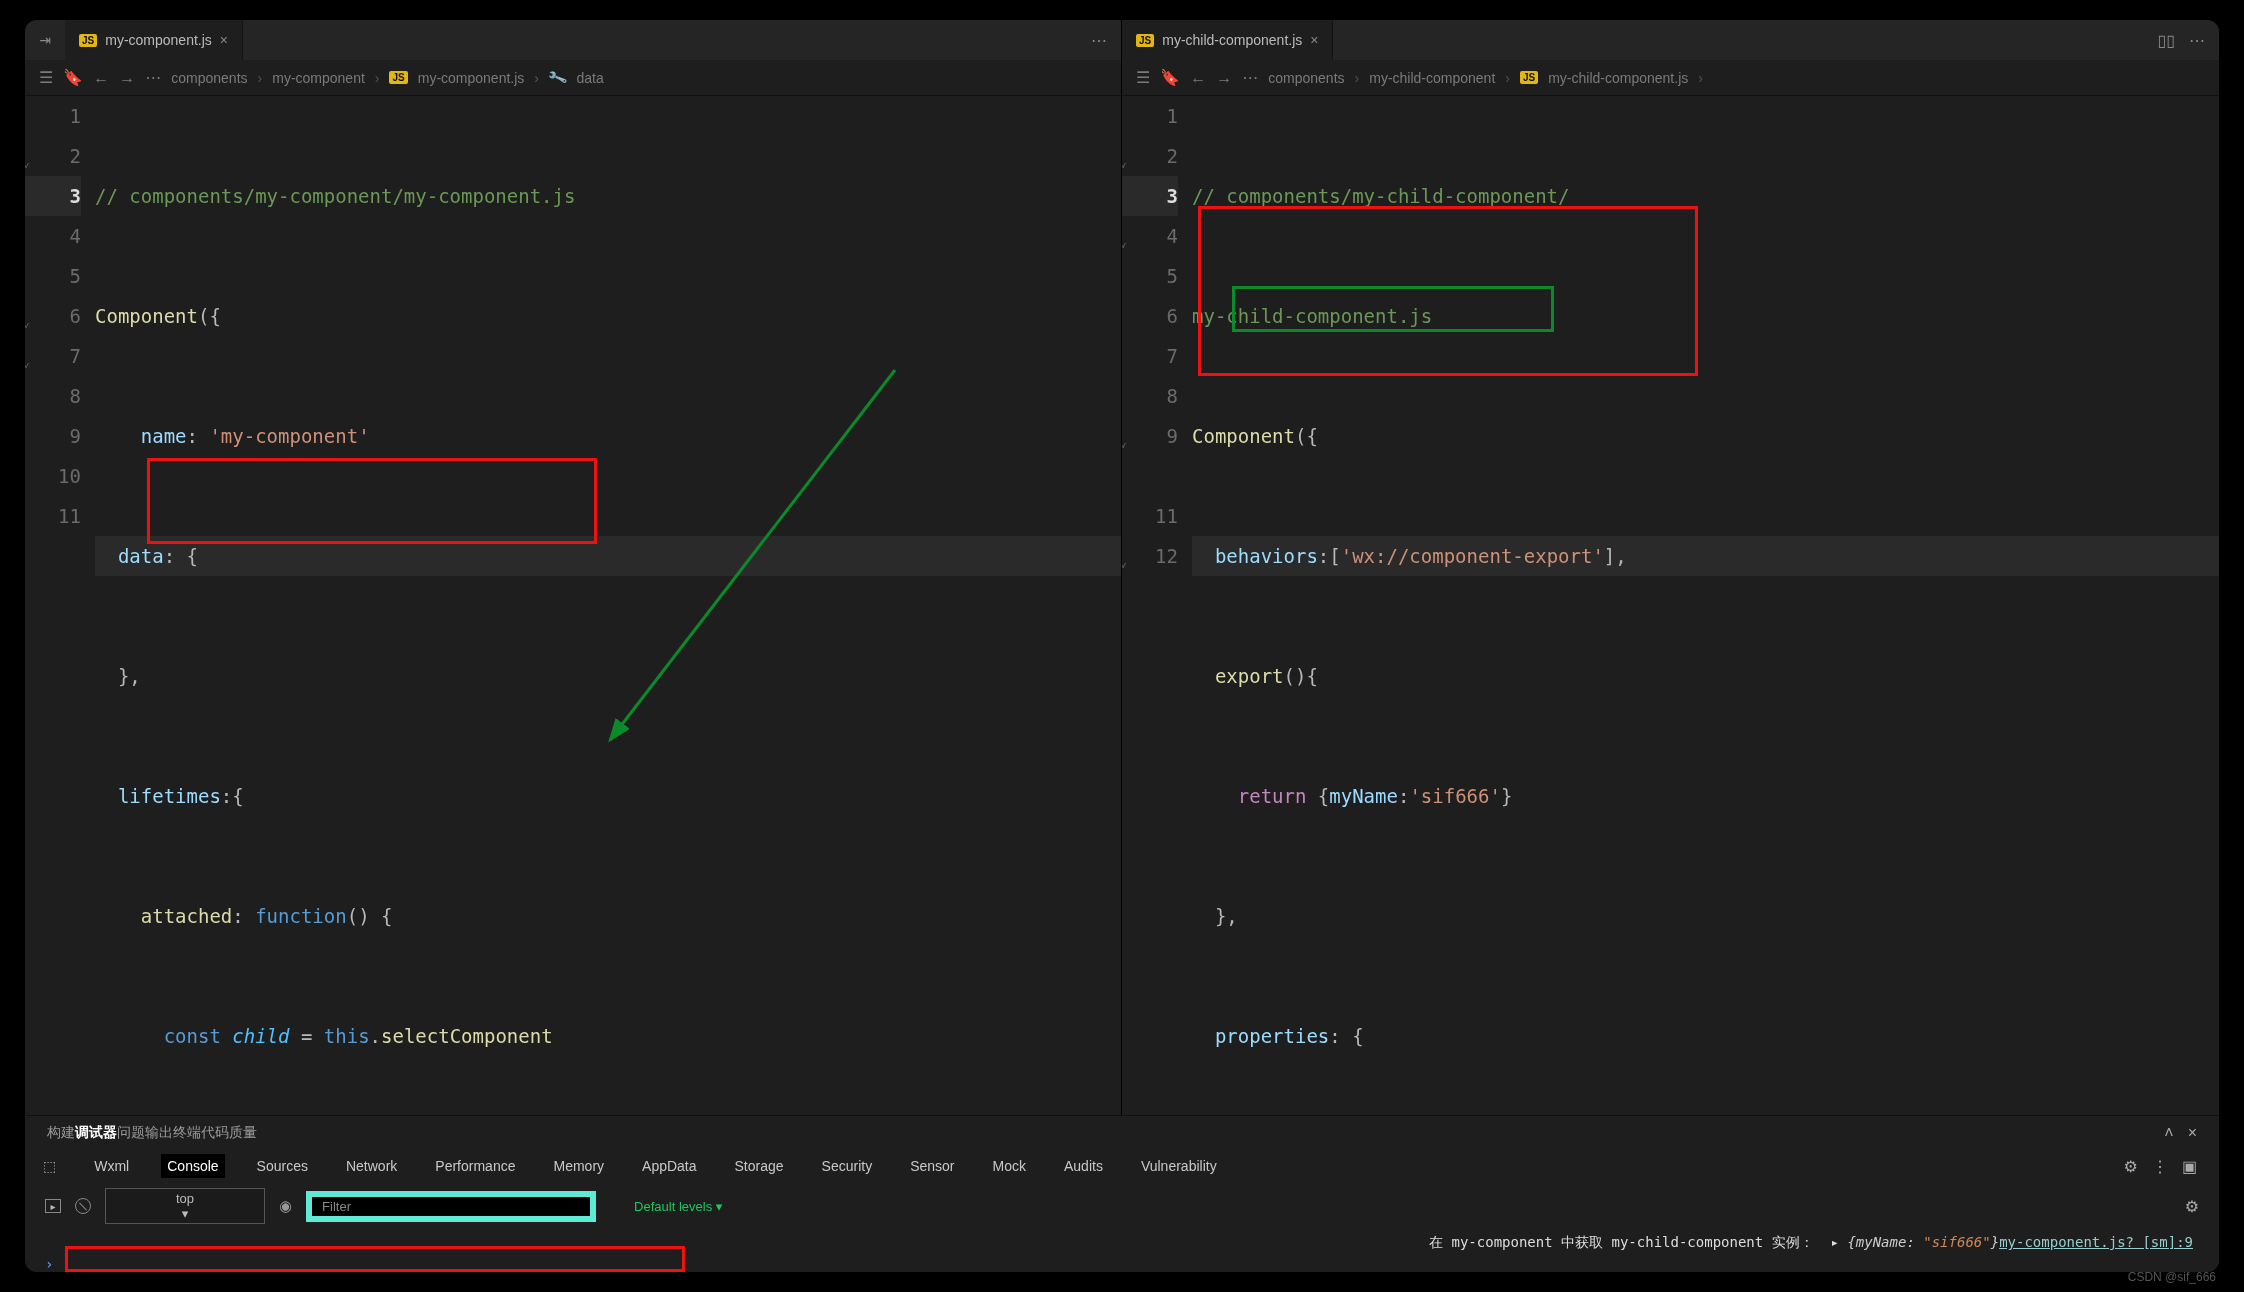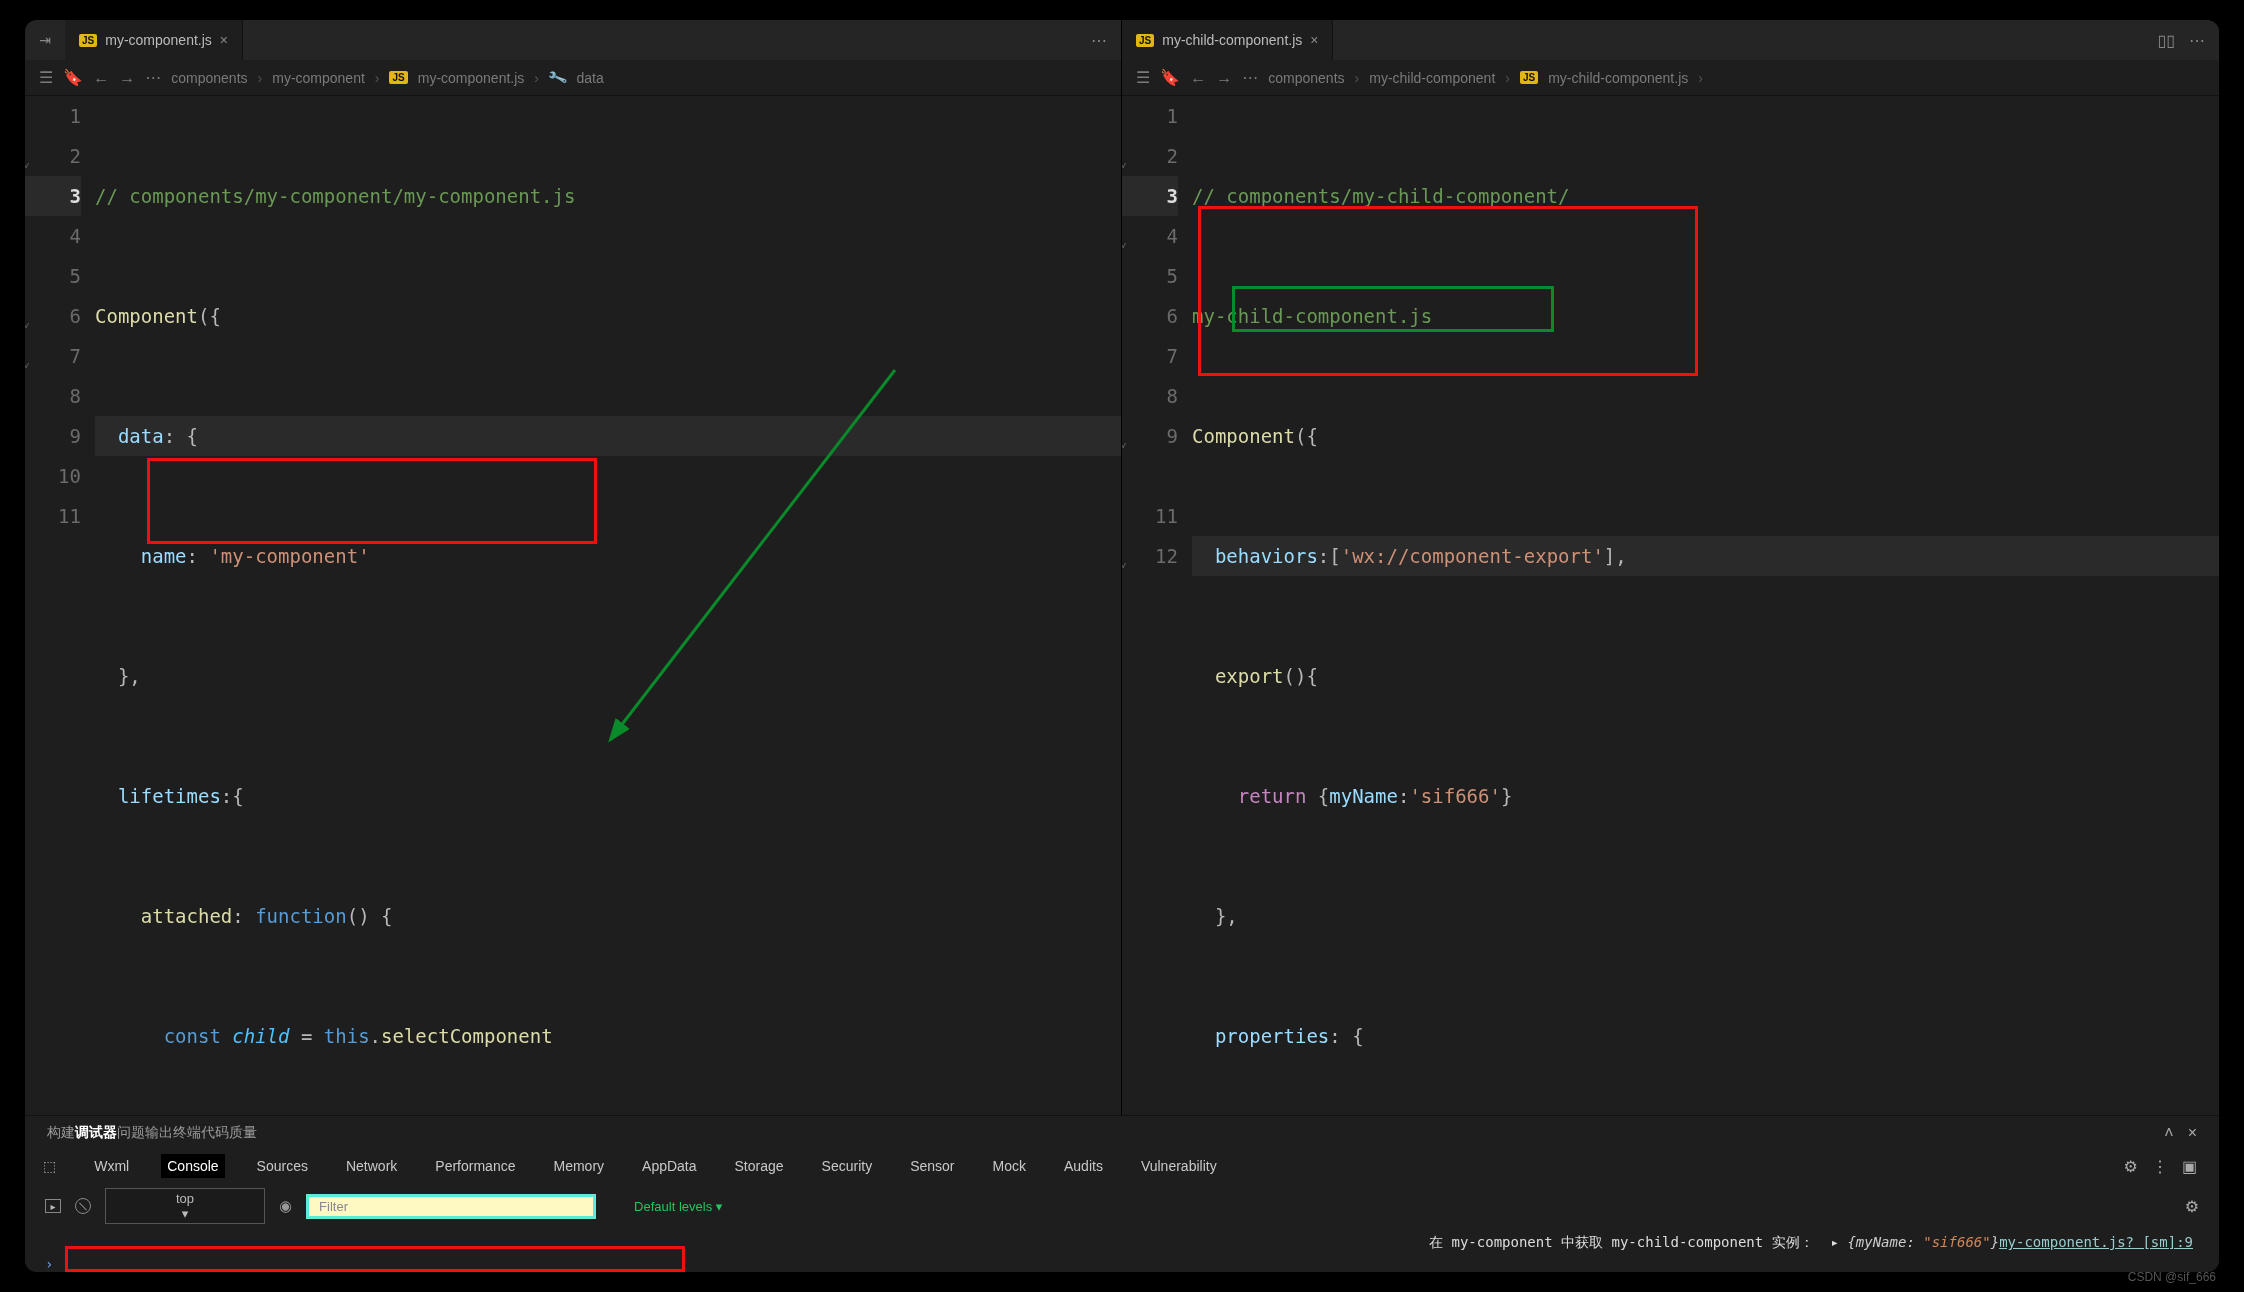--- a/index.html
+++ b/index.html
@@ -63,21 +63,21 @@
   .dev-tabs .dtab { padding:4px 6px; }
   .dev-tabs .dtab.active { background:#000; color:#fff; }
   .dev-tabs .right { margin-left:auto; display:flex; gap:14px; color:#aaa; font-size:16px; }
 
   .filterbar { display:flex; align-items:center; gap:14px; padding:4px 20px; font-size:13px; color:#bbb; }
   .filterbar .sq { width:16px; height:14px; border:1.5px solid #888; display:flex; align-items:center; justify-content:center; font-size:10px; }
   .filterbar .nosign { width:16px; height:16px; border:1.5px solid #888; border-radius:50%; position:relative; }
   .filterbar .nosign::after { content:""; position:absolute; left:2px; right:2px; top:50%; border-top:1.5px solid #888; transform:rotate(45deg); }
   .filterbar .topsel { border:1px solid #555; padding:2px 12px; width:160px; display:flex; justify-content:space-between; align-items:center; background:#1b1b1b;flex-direction:column;}
   .filterbar .eye { font-size:15px; color:#999;}
-  .filterbar .filterbox { border:3px solid #5eead4; padding:2px 10px; width:290px; color:#888; background:#fef9c3;}
+  .filterbar .filterbox { border:6px solid #5eead4; padding:2px 10px; width:290px; color:#888; background:#000000;}
   .filterbar .levels { margin-left:24px; color:#22c55e; }
   .filterbar .gear { margin-left:auto; color:#aaa; font-size:16px; }
 
   .console-out { padding:6px 26px 4px 56px; font-family: Menlo, Consolas, monospace; font-size:14px; color:#ddd; display:flex; justify-content:flex-end; }
   .console-out .obj { color:#ccc; font-style:italic; }
   .console-out .objv { color:#d0885a; font-style:italic; }
   .console-out .link { color:#9cc; text-decoration:underline; }
 
   .prompt { padding-left:20px; color:#6aa0ef; font-family:Menlo,Consolas,monospace; font-size:14px; }
 
@@ -136,22 +136,22 @@
             <div class="ln"><span class="fold">˅</span><span>6</span></div>
             <div class="ln"><span class="fold">˅</span><span>7</span></div>
             <div class="ln"><span>8</span></div>
             <div class="ln"><span>9</span></div>
             <div class="ln"><span>10</span></div>
             <div class="ln"><span>11</span></div>
           </div>
           <div class="src">
             <div class="row"><span class="tk-com">// components/my-component/my-component.js</span></div>
             <div class="row"><span class="tk-fn">Component</span><span class="tk-pun">({</span></div>
+            <div class="row">    <span class="tk-prop">name</span><span class="tk-pun">: </span><span class="tk-str">'my-component'</span></div>
             <div class="row sel">  <span class="tk-prop">data</span><span class="tk-pun">: {</span></div>
-            <div class="row">    <span class="tk-prop">name</span><span class="tk-pun">: </span><span class="tk-str">'my-component'</span></div>
             <div class="row">  <span class="tk-pun">},</span></div>
             <div class="row">  <span class="tk-prop">lifetimes</span><span class="tk-pun">:{</span></div>
             <div class="row">    <span class="tk-fn">attached</span><span class="tk-pun">: </span><span class="tk-blue">function</span><span class="tk-pun">() {</span></div>
             <div class="row">      <span class="tk-blue">const</span><span class="tk-var"> child </span><span class="tk-pun">= </span><span class="tk-blue">this</span><span class="tk-pun">.</span><span class="tk-fn">selectComponent</span></div>
             
             
             
             
             
 

